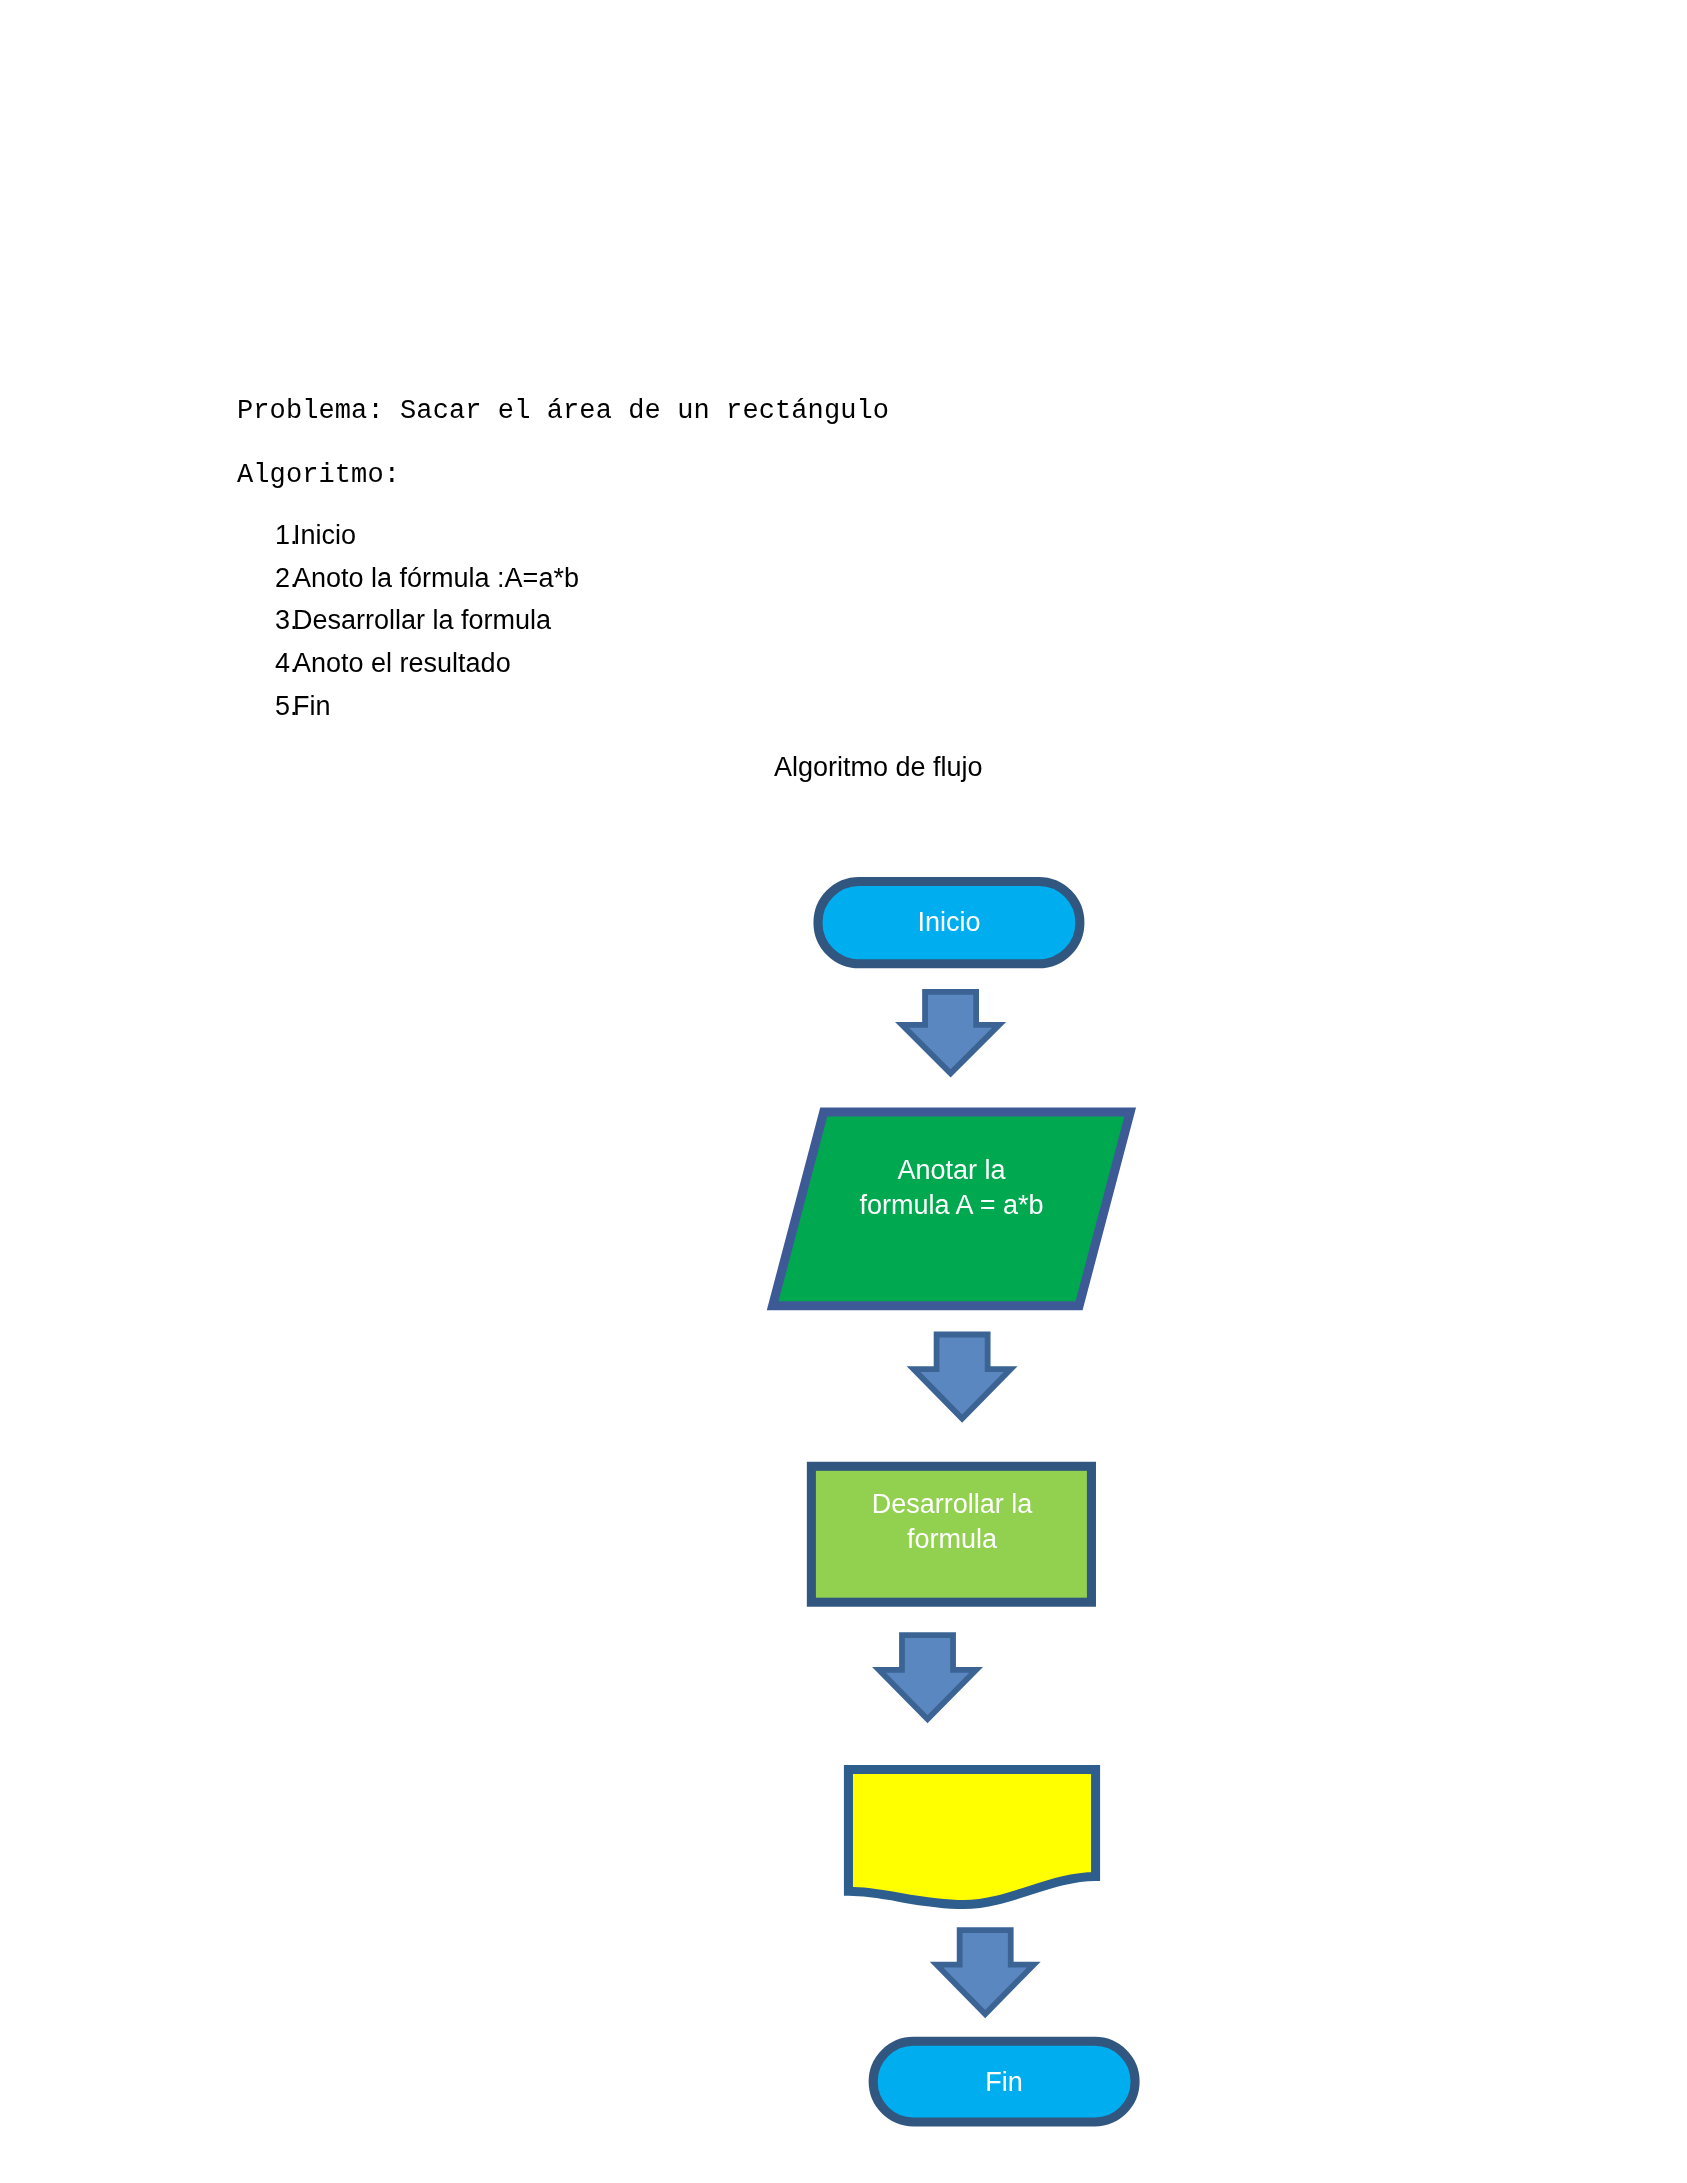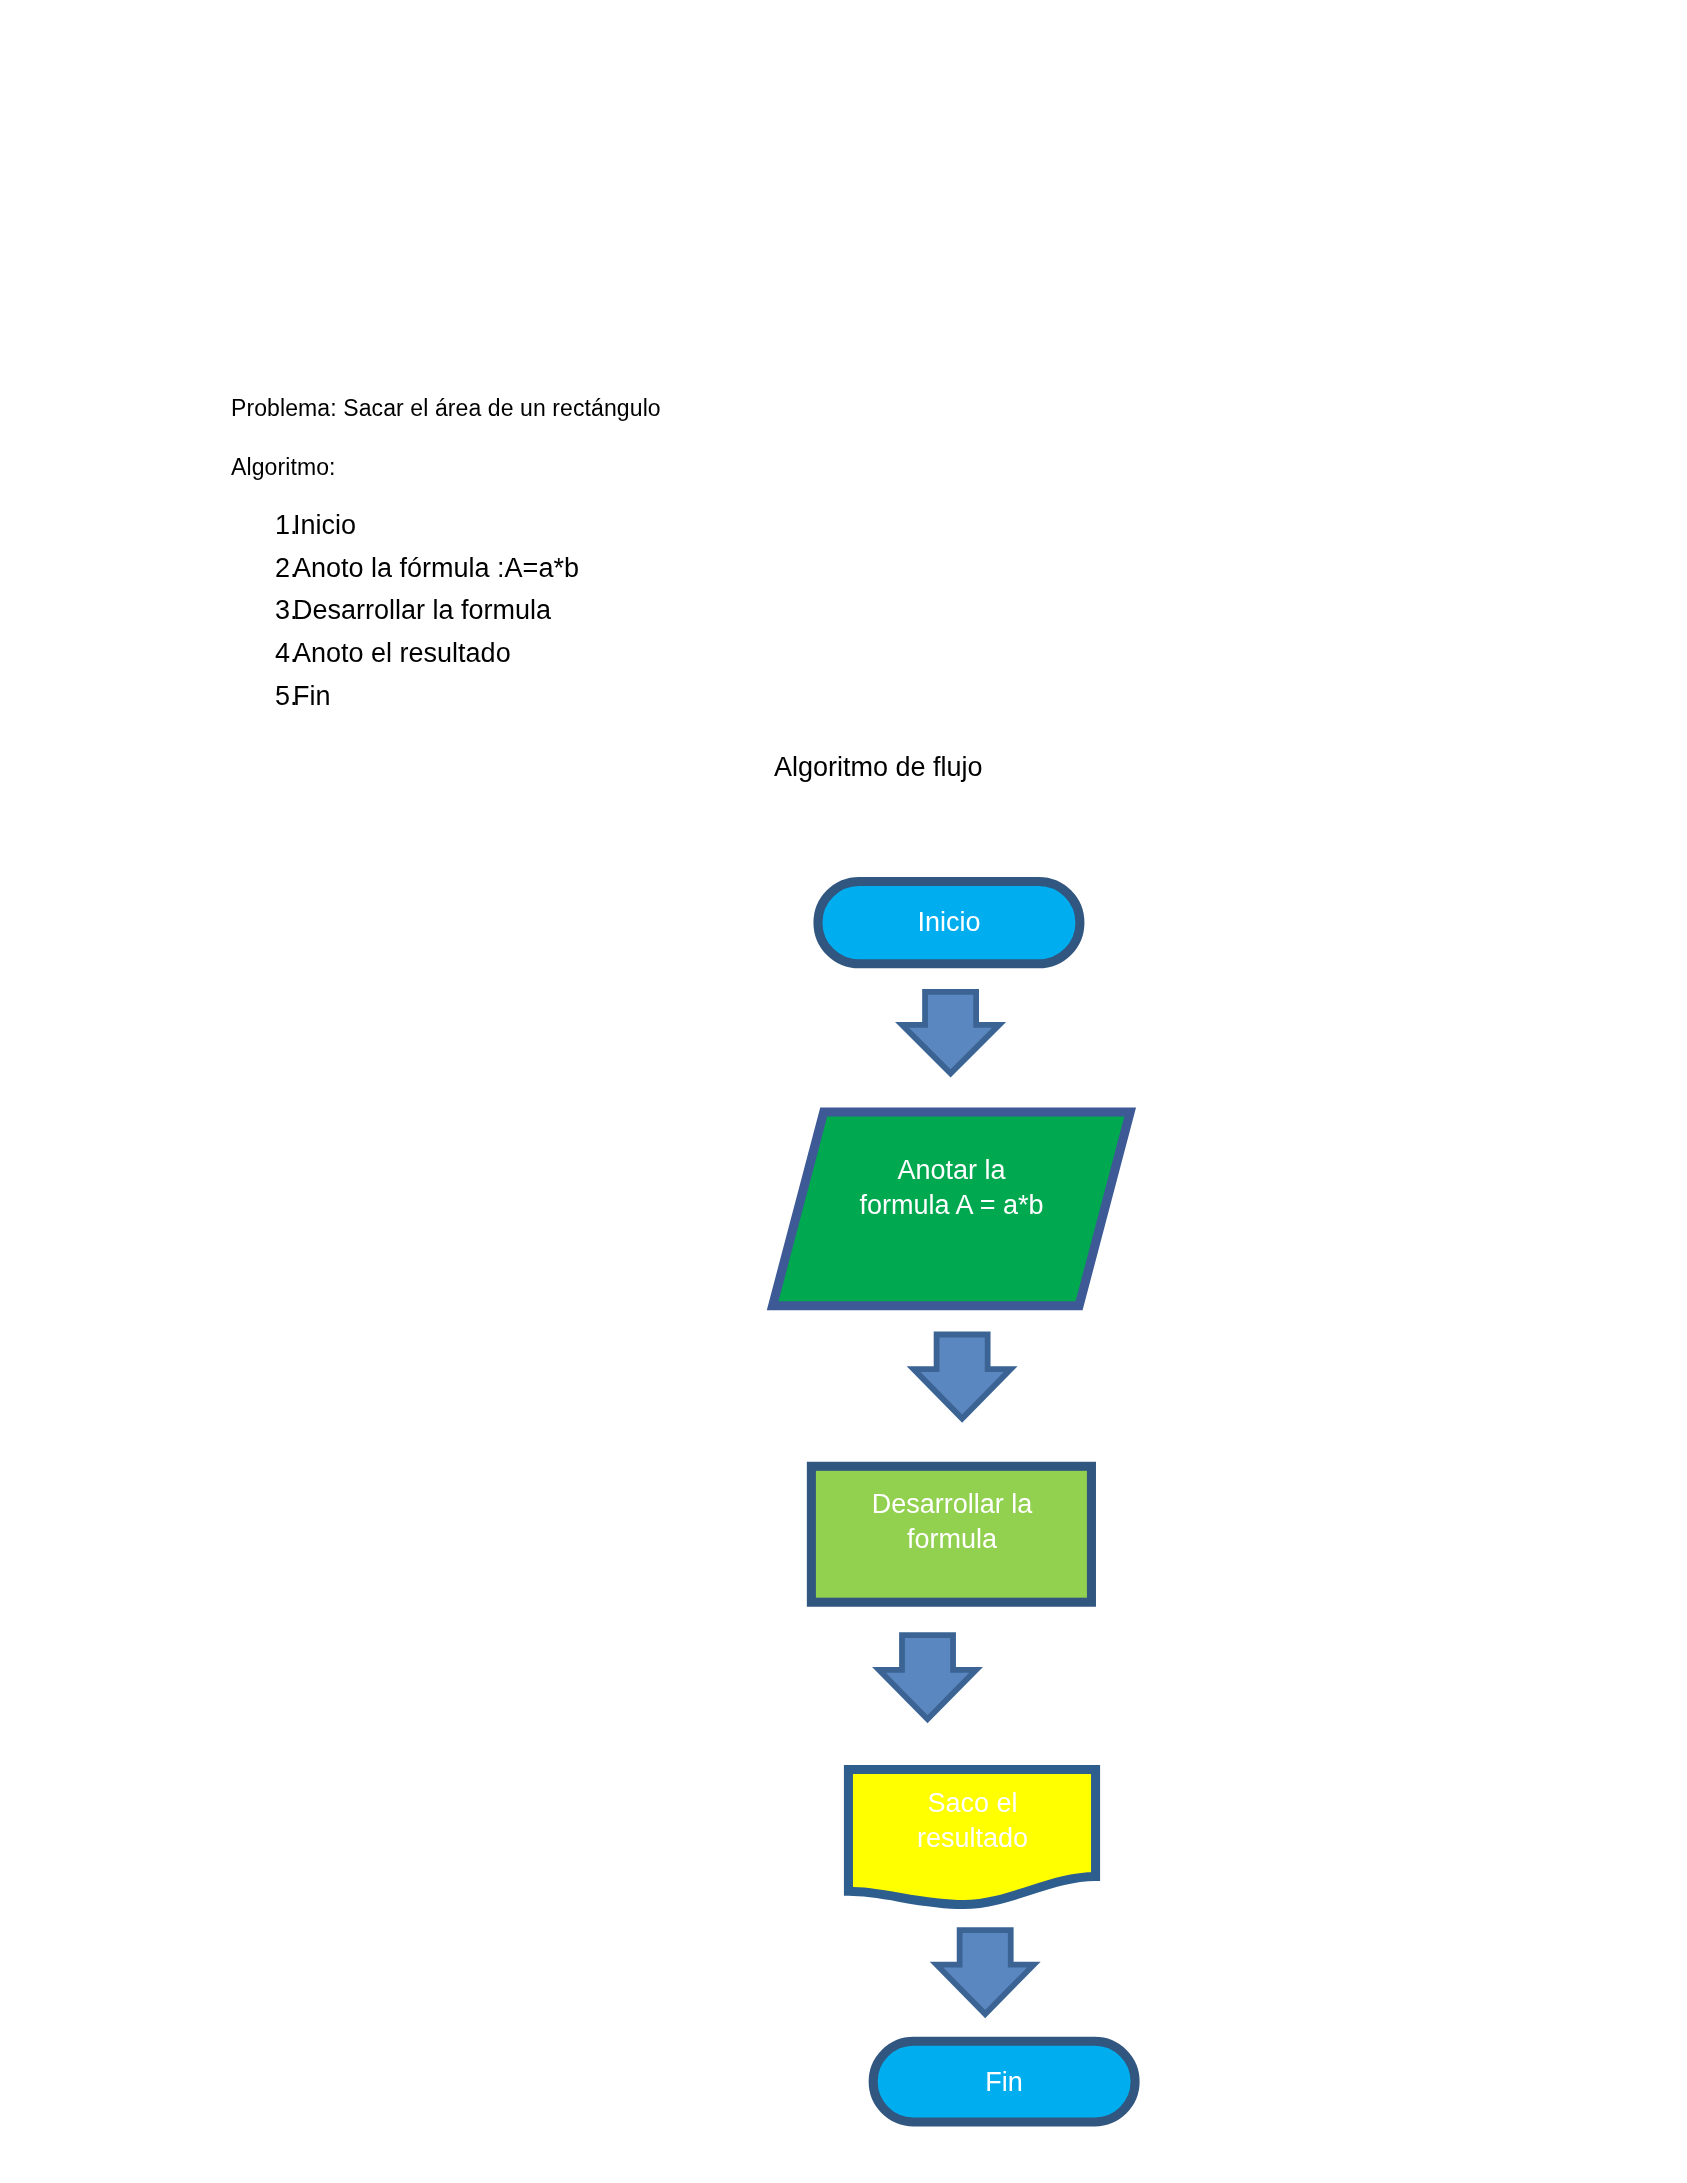--- a/index.html
+++ b/index.html
@@ -24,25 +24,26 @@
 
   
   .text-block {
     position: absolute;
     left: 229px;
     top: 394px;
     width: 989px;
   }
 
   .para {
-    font-size: 23px;
+    font-size: 27px;
     line-height: 1.26;
     color: #000000;
-    margin: 0 0 30px 2px;
+    margin: 0 0 30px 8px;
     letter-spacing: 0.1px;
+    font-family: Liberation Mono, monospace;
   }
 
   .algo-list {
     list-style: none;
     margin: 11.5px 0 0 0;
     padding: 0;
   }
 
   .algo-item {
     display: flex;
@@ -158,20 +159,18 @@
     </svg>
 
     <div class="node-label" style="left: 818px; top: 905px; width: 262px; color: rgb(255, 255, 255);">Inicio</div>
 
     <div class="node-label" style="left: 812px; top: 1487px; width: 280px; color: rgb(255, 255, 255);">Desarrollar la
 formula</div>
 
     <div class="node-label" style="left: 770px; top: 1153px; width: 363px; color: rgb(255, 255, 255);">Anotar la
 formula A = a*b</div>
 
-    <div class="node-label" style="left: 849px; top: 1786px; width: 247px; color: rgb(255, 255, 255);">Saco el
-resultado</div>
 
     <div class="node-label" style="left: 873px; top: 2065px; width: 262px; color: rgb(255, 255, 255);">Fin</div>
   </div>
 
 </div>
 
 
 </body></html>

